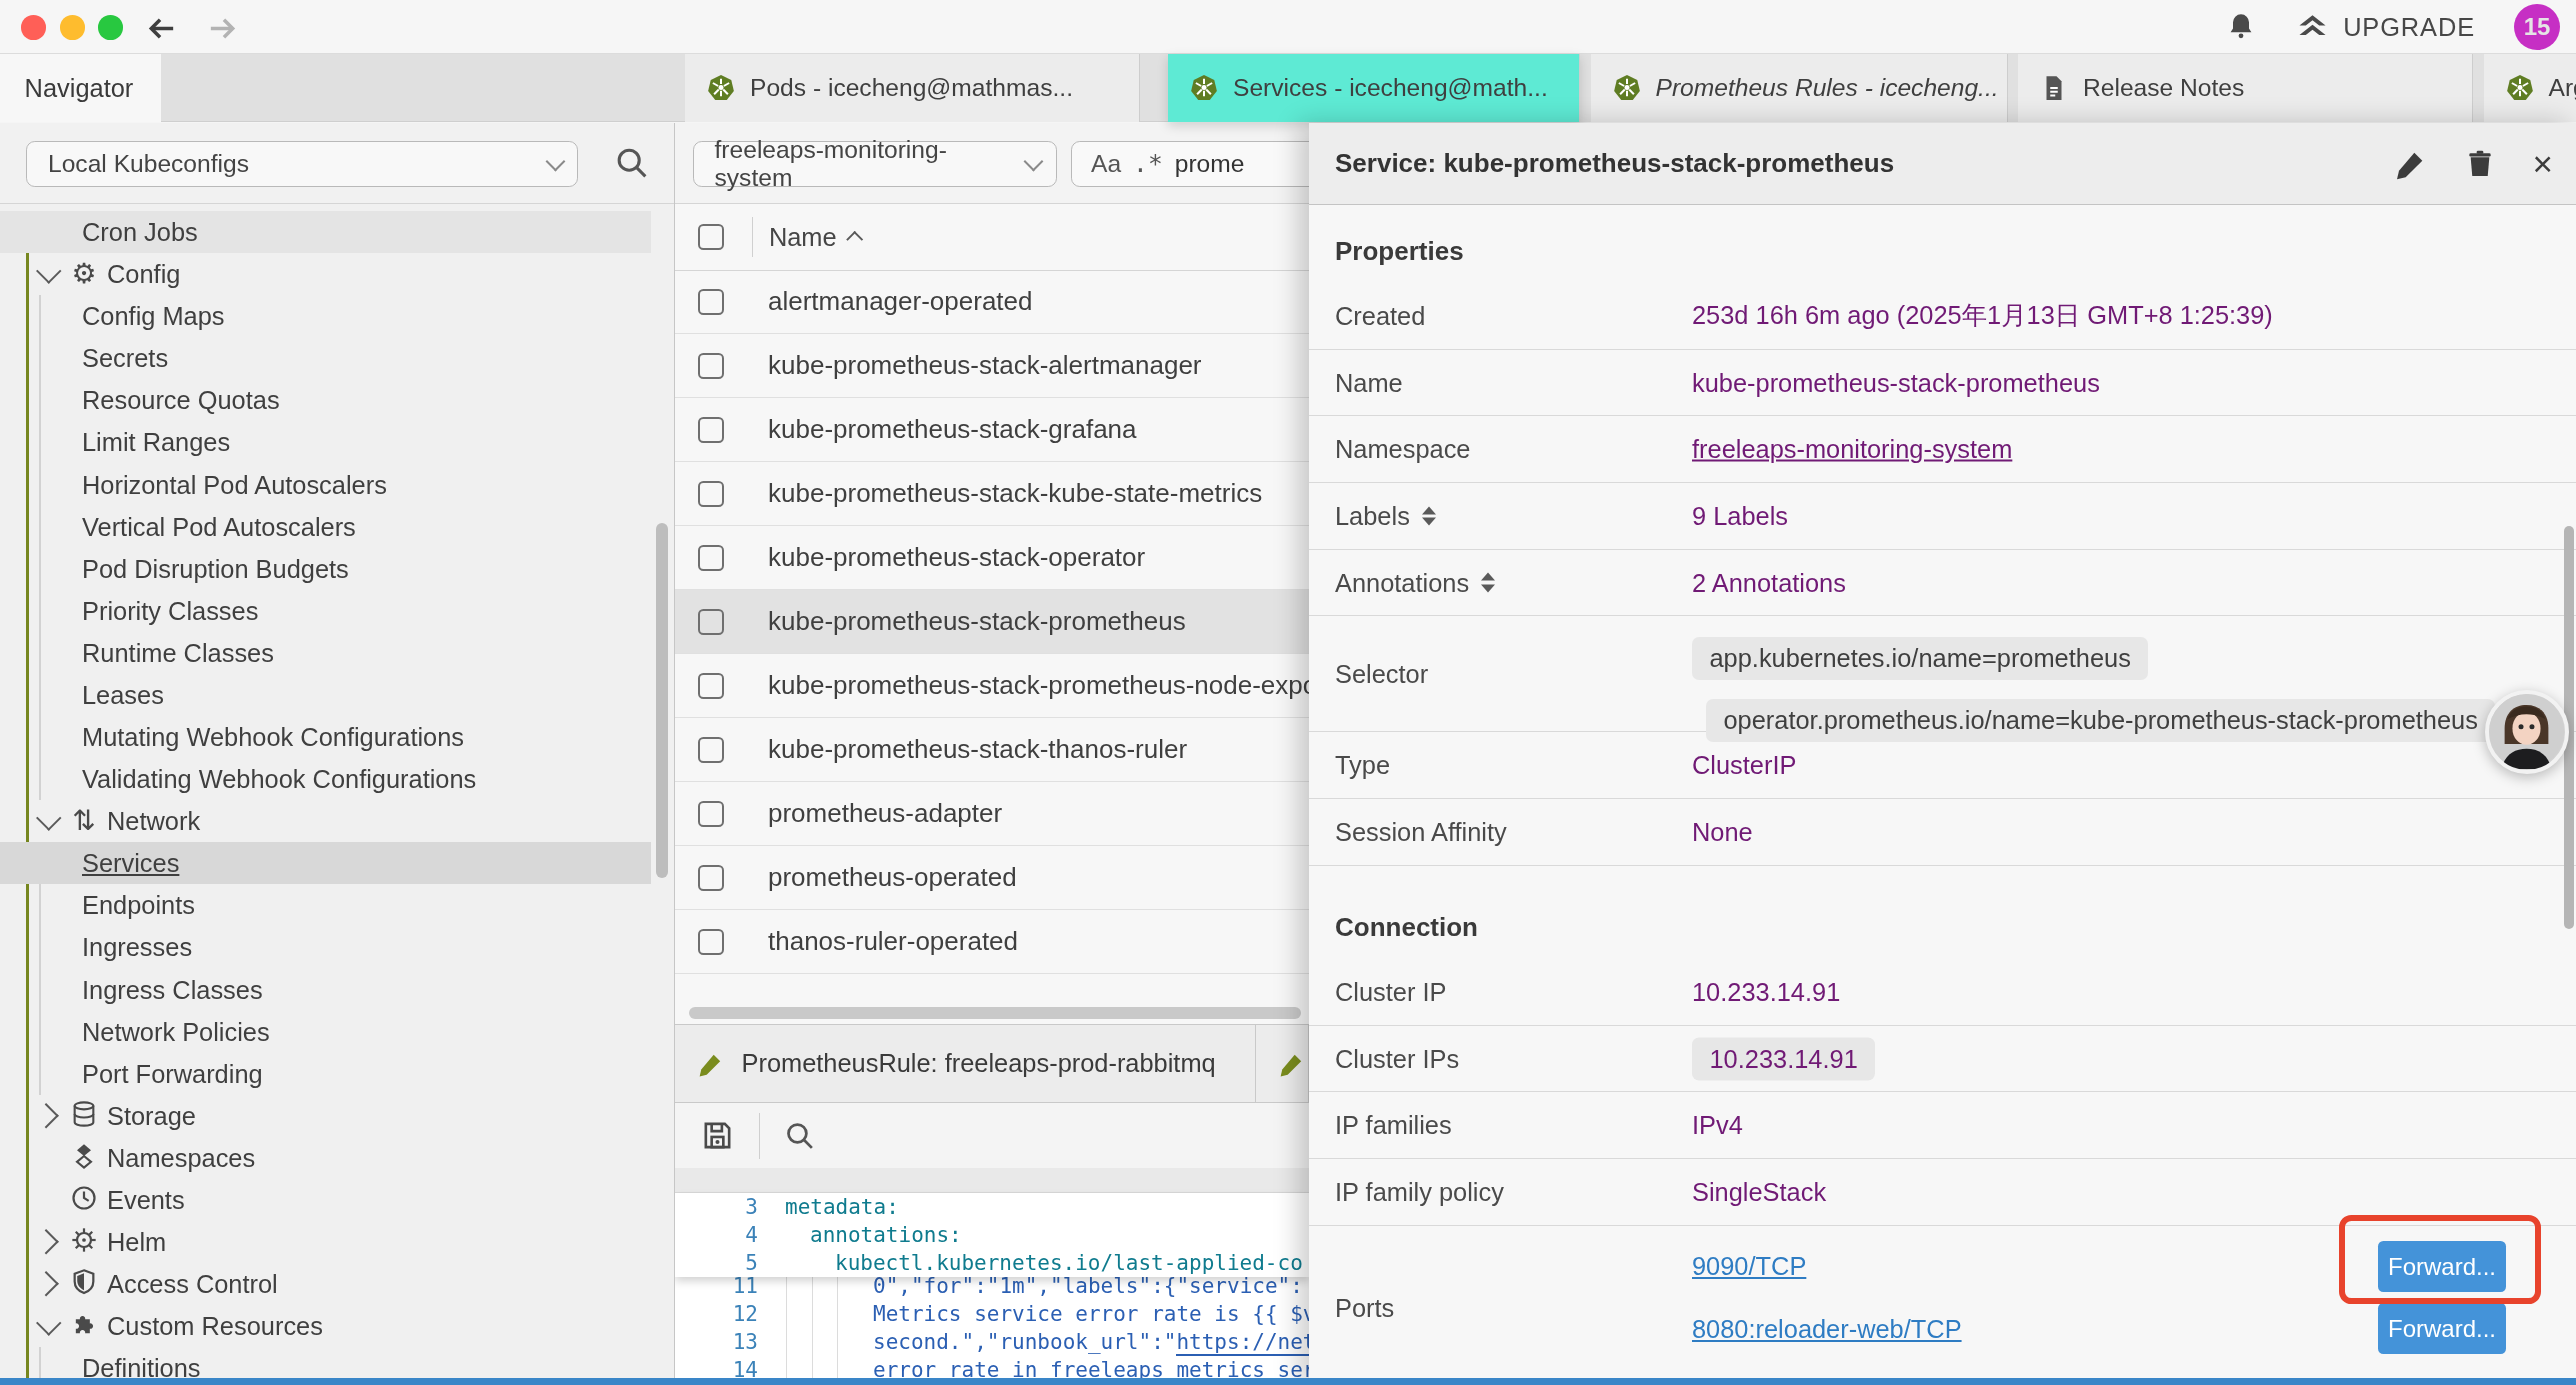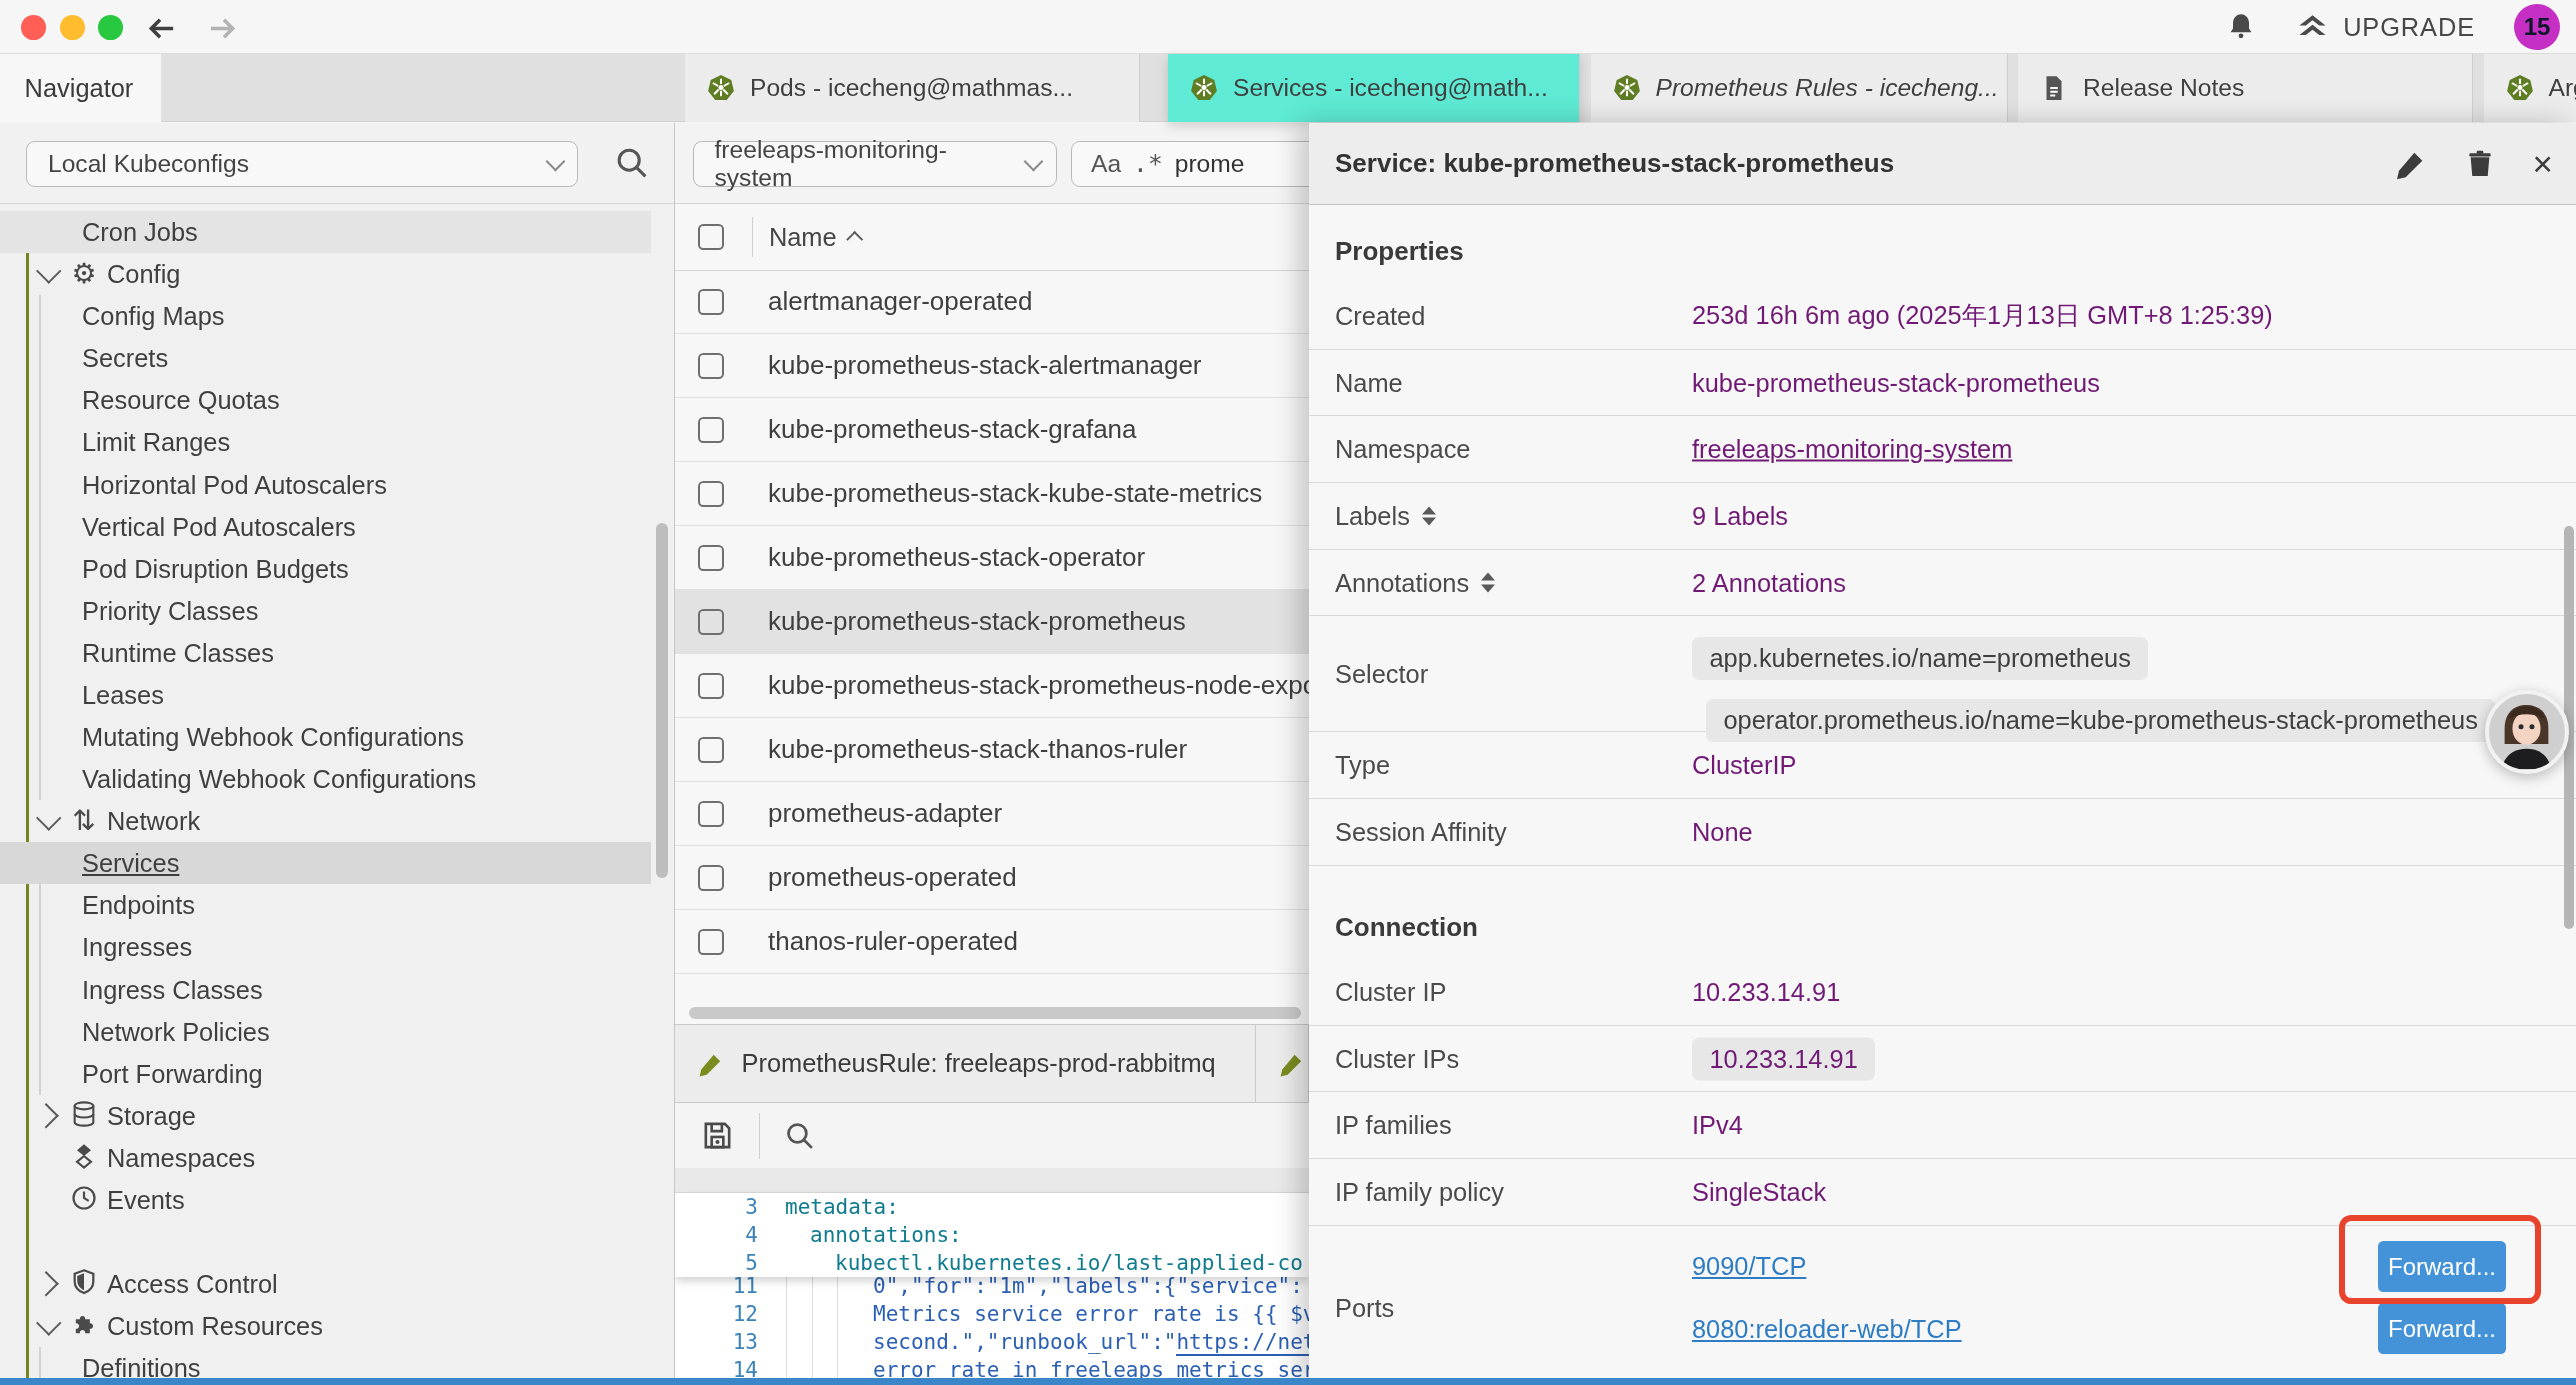--- a/index.html
+++ b/index.html
@@ -10,21 +10,21 @@
   
   .titlebar { position:absolute; left:0; top:0; width:2576px; height:54px; background:#f6f6f6; border-bottom:0.9px solid #dcdcdc; }
   .tl { position:absolute; top:15px; width:24.6px; height:24.6px; border-radius:50%; }
   .tl.red { left:21px; background:#ff5f57; }
   .tl.yellow { left:60px; background:#febc2e; }
   .tl.green { left:98px; background:#28c840; }
   .nav-arrow { position:absolute; top:8.8px; width:39px; height:39px; display:flex; align-items:center; justify-content:center; }
   .nav-arrow svg { width:35px; height:35px; }
   .titlebar-right { position:absolute; right:16px; top:0; height:54px; display:flex; align-items:center; gap:39px; }
   .upgrade { display:flex; align-items:center; gap:14px; color:#474747; font-size:25.4px; letter-spacing:0.9px; }
-  .badge-circle { width:46px; height:46px; border-radius:50%; background:#c62fc4; color:#0f172a; font-size:24px; font-weight:bold; display:flex; align-items:center; justify-content:center; }
+  .badge-circle { width:46px; height:46px; border-radius:50%; background:#c62fc4; color:#e5e5e5; font-size:24px; font-weight:bold; display:flex; align-items:center; justify-content:center; }
 
   
   .tabrow { position:absolute; left:0; top:54px; width:2576px; height:68px; background:#e0e0e0; border-bottom:0.9px solid #cfcfcf; }
   .navigator-tab { position:absolute; left:0; top:0; width:161px; height:68px; background:#f7f7f7; display:flex; align-items:center; padding-left:24.6px; font-size:25.4px; color:#3a3a3a; }
   .k8s-tabs { position:absolute; left:685px; top:0; height:68px; display:flex; }
   .k8s-tab { height:68px; background:#ececec; border-right:0.9px solid #cdcdcd; display:flex; align-items:center; gap:14px; padding:0 21px; font-size:24.6px; color:#3f3f3f; overflow:hidden; white-space:nowrap; }
   .k8s-tab.active { background:#5eead4; box-shadow:0 3.5px 10.5px rgba(0,0,0,.15); position:relative; z-index:3;margin-left:28px; }
   .k8s-tab.italic .k8s-tab-label { font-style:italic; }
   .k8s-tab .close-x { margin-left:16px; font-size:26px; color:#555; }
   .tab-gap { width:10.5px; height:68px; background:#e0e0e0; border:0; }
@@ -338,20 +338,36 @@
             </svg></span>
           <span class="lbl" style="margin-left: 107px;">Namespaces</span>
         </div>
         <div class="tree-row" style="top: 975px;">
           <span class="tree-ico"><svg width="28" height="28" viewBox="0 0 24 24">
               <circle cx="12" cy="12" r="9" fill="none" stroke="#4a4a4a" stroke-width="1.9"></circle>
               <path d="M12 6.5V12l4 2.5" fill="none" stroke="#4a4a4a" stroke-width="1.9"></path>
             </svg></span>
           <span class="lbl" style="margin-left: 107px;">Events</span>
         </div>
+        <div class="tree-row" style="top: 1017px;">
+          <span class="tree-chev col"></span>
+          <span class="tree-ico"><svg width="28" height="28" viewBox="0 0 24 24">
+              <circle cx="12" cy="12" r="6" fill="none" stroke="#4a4a4a" stroke-width="1.9"></circle>
+              <circle cx="12" cy="12" r="1.6" fill="#4a4a4a"></circle>
+              <line x1="18" y1="12" x2="22" y2="12" stroke="#4a4a4a" stroke-width="1.9"></line>
+              <line x1="16.242640687119284" y1="16.242640687119284" x2="19.071067811865476" y2="19.071067811865476" stroke="#4a4a4a" stroke-width="1.9"></line>
+              <line x1="12" y1="18" x2="12" y2="22" stroke="#4a4a4a" stroke-width="1.9"></line>
+              <line x1="7.757359312880715" y1="16.242640687119284" x2="4.928932188134525" y2="19.071067811865476" stroke="#4a4a4a" stroke-width="1.9"></line>
+              <line x1="6" y1="12" x2="2" y2="12.000000000000002" stroke="#4a4a4a" stroke-width="1.9"></line>
+              <line x1="7.757359312880714" y1="7.757359312880715" x2="4.928932188134523" y2="4.928932188134525" stroke="#4a4a4a" stroke-width="1.9"></line>
+              <line x1="11.999999999999998" y1="6" x2="11.999999999999998" y2="2" stroke="#4a4a4a" stroke-width="1.9"></line>
+              <line x1="16.242640687119284" y1="7.757359312880714" x2="19.071067811865476" y2="4.928932188134523" stroke="#4a4a4a" stroke-width="1.9"></line>
+            </svg></span>
+          <span class="lbl" style="margin-left: 107px;">Helm</span>
+        </div>
         <div class="tree-row" style="top: 1059px;">
           <span class="tree-chev col"></span>
           <span class="tree-ico"><svg width="28" height="28" viewBox="0 0 24 24">
               <path d="M12 2l8 3v6.5c0 4.8-3.4 8.2-8 10-4.6-1.8-8-5.2-8-10V5z" fill="none" stroke="#4a4a4a" stroke-width="1.9"></path>
               <path d="M12 4.5v14.6c-3.4-1.6-5.8-4.3-5.8-8.1V6.8z" fill="#4a4a4a"></path>
             </svg></span>
           <span class="lbl" style="margin-left: 107px;">Access Control</span>
         </div>
         <div class="tree-row" style="top: 1101px;">
           <span class="tree-chev exp"></span>

